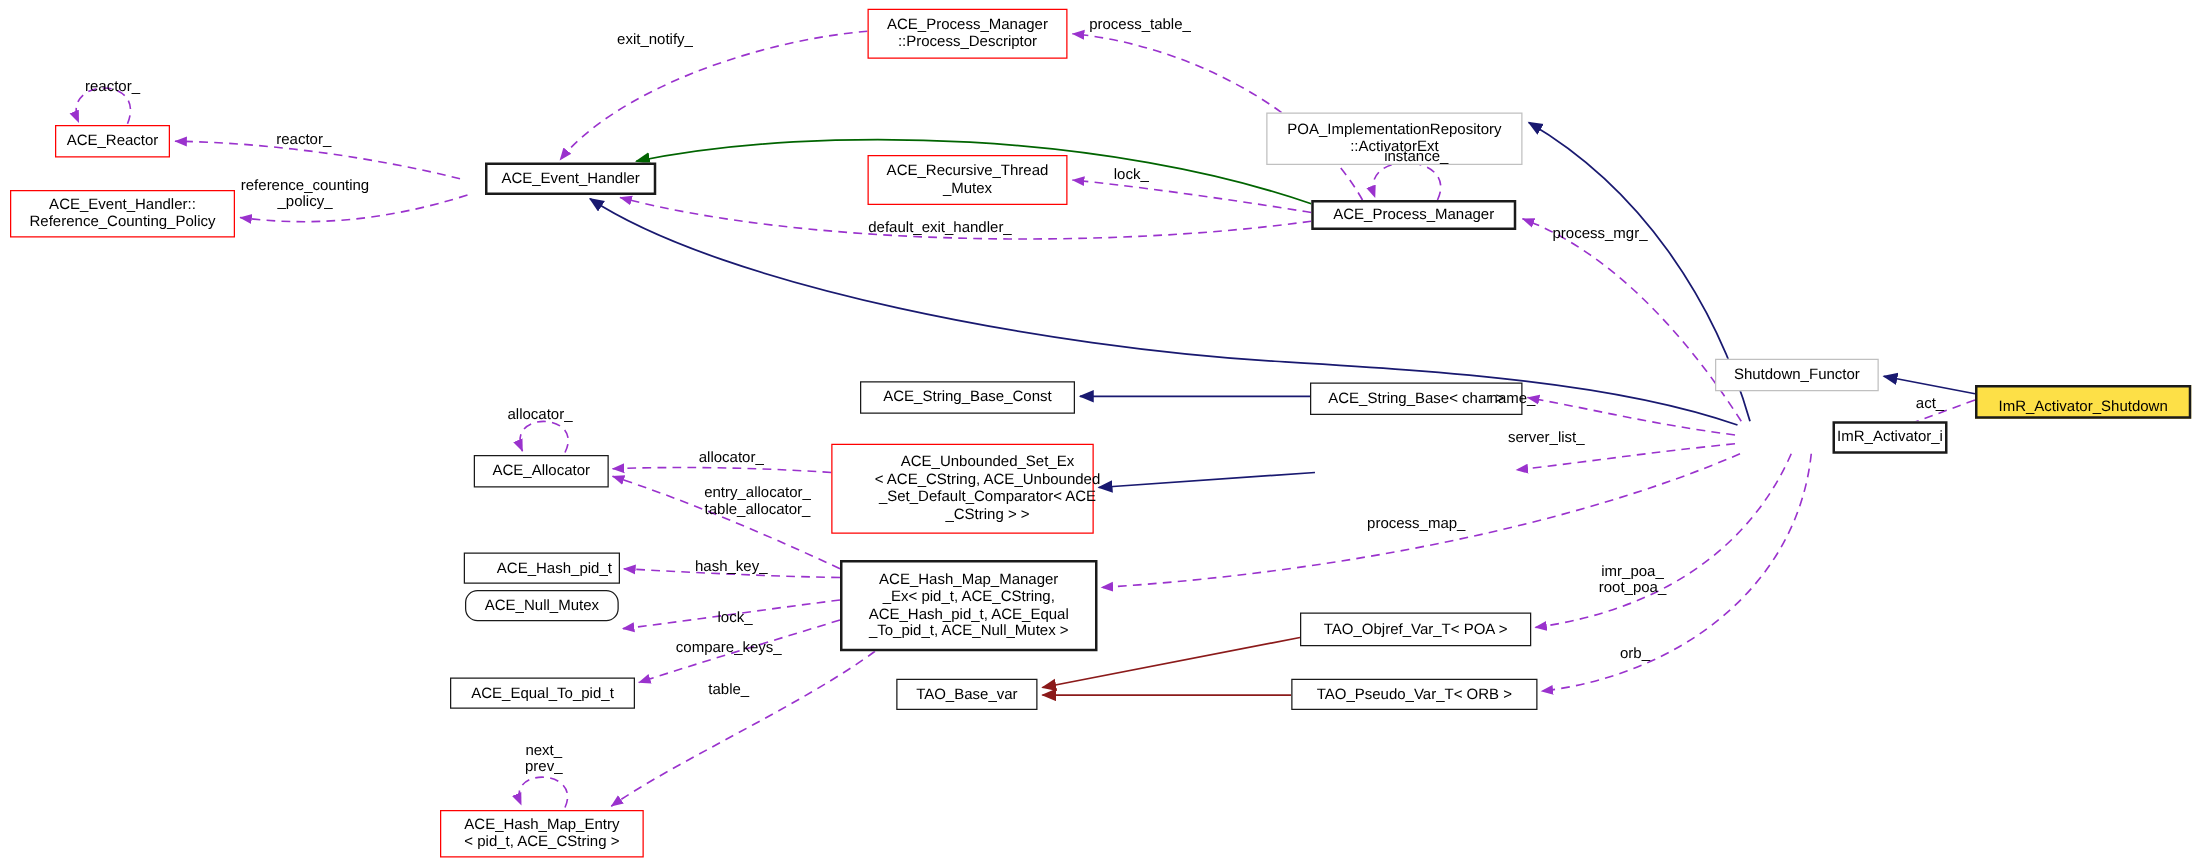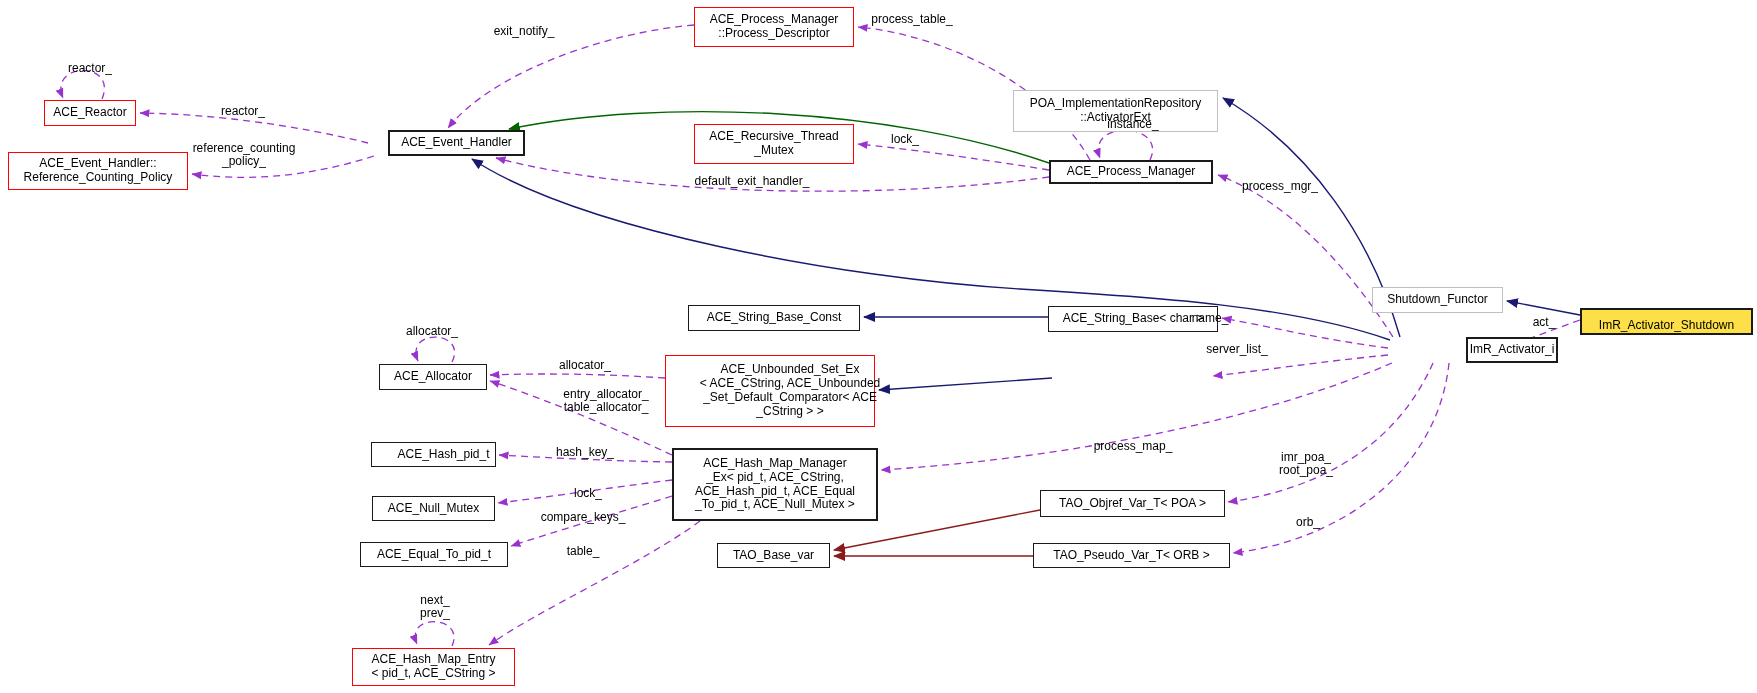--- a/index.html
+++ b/index.html
@@ -138,21 +138,21 @@
       <div>&lt; ACE_CString, ACE_Unbounded</div>
       <div>_Set_Default_Comparator&lt; ACE</div>
       <div>_CString &gt; &gt;</div>
     </div>
     <div class="node b-black" style="left: 379px; top: 364px; width: 108px; height: 26px;">
       <div>ACE_Allocator</div>
     </div>
     <div class="node b-black" style="left: 371px; top: 442px; width: 125px; height: 25px; padding-left: 20px;">
       <div>ACE_Hash_pid_t</div>
     </div>
-    <div class="node b-black" style="left: 372px; top: 496px; width: 123px; height: 25px;">
+    <div class="node b-black" style="left: 372px; top: 472px; width: 123px; height: 25px; border-radius: 10px;">
       <div>ACE_Null_Mutex</div>
     </div>
     <div class="node b-black" style="left: 360px; top: 542px; width: 148px; height: 25px;">
       <div>ACE_Equal_To_pid_t</div>
     </div>
     <div class="node b-black thick" style="left: 672px; top: 448px; width: 206px; height: 73px;">
       <div>ACE_Hash_Map_Manager</div>
       <div>_Ex&lt; pid_t, ACE_CString,</div>
       <div>ACE_Hash_pid_t, ACE_Equal</div>
       <div>_To_pid_t, ACE_Null_Mutex &gt;</div>
@@ -176,21 +176,21 @@
 _policy_</div>
     <div class="elabel" style="left: 524px; top: 32px;">exit_notify_</div>
     <div class="elabel" style="left: 912px; top: 20px;">process_table_</div>
     <div class="elabel" style="left: 905px; top: 140px;">lock_</div>
     <div class="elabel" style="left: 752px; top: 182px;">default_exit_handler_</div>
     <div class="elabel" style="left: 1133px; top: 125px;">instance_</div>
     <div class="elabel" style="left: 1280px; top: 187px;">process_mgr_</div>
     <div class="elabel" style="left: 1544px; top: 323px;">act_</div>
     <div class="elabel" style="left: 1210px; top: 319px;">name_</div>
     <div class="elabel" style="left: 1237px; top: 350px;">server_list_</div>
-    <div class="elabel" style="left: 1133px; top: 419px; margin-top: 28px;">process_map_</div>
+    <div class="elabel" style="left: 1133px; top: 419px;">process_map_</div>
     <div class="elabel" style="left: 1306px; top: 464px;">imr_poa_
 root_poa_</div>
     <div class="elabel" style="left: 1308px; top: 523px;">orb_</div>
     <div class="elabel" style="left: 432px; top: 332px;">allocator_</div>
     <div class="elabel" style="left: 585px; top: 366px;">allocator_</div>
     <div class="elabel" style="left: 606px; top: 401px;">entry_allocator_
 table_allocator_</div>
     <div class="elabel" style="left: 585px; top: 453px;">hash_key_</div>
     <div class="elabel" style="left: 588px; top: 494px;">lock_</div>
     <div class="elabel" style="left: 583px; top: 518px;">compare_keys_</div>

